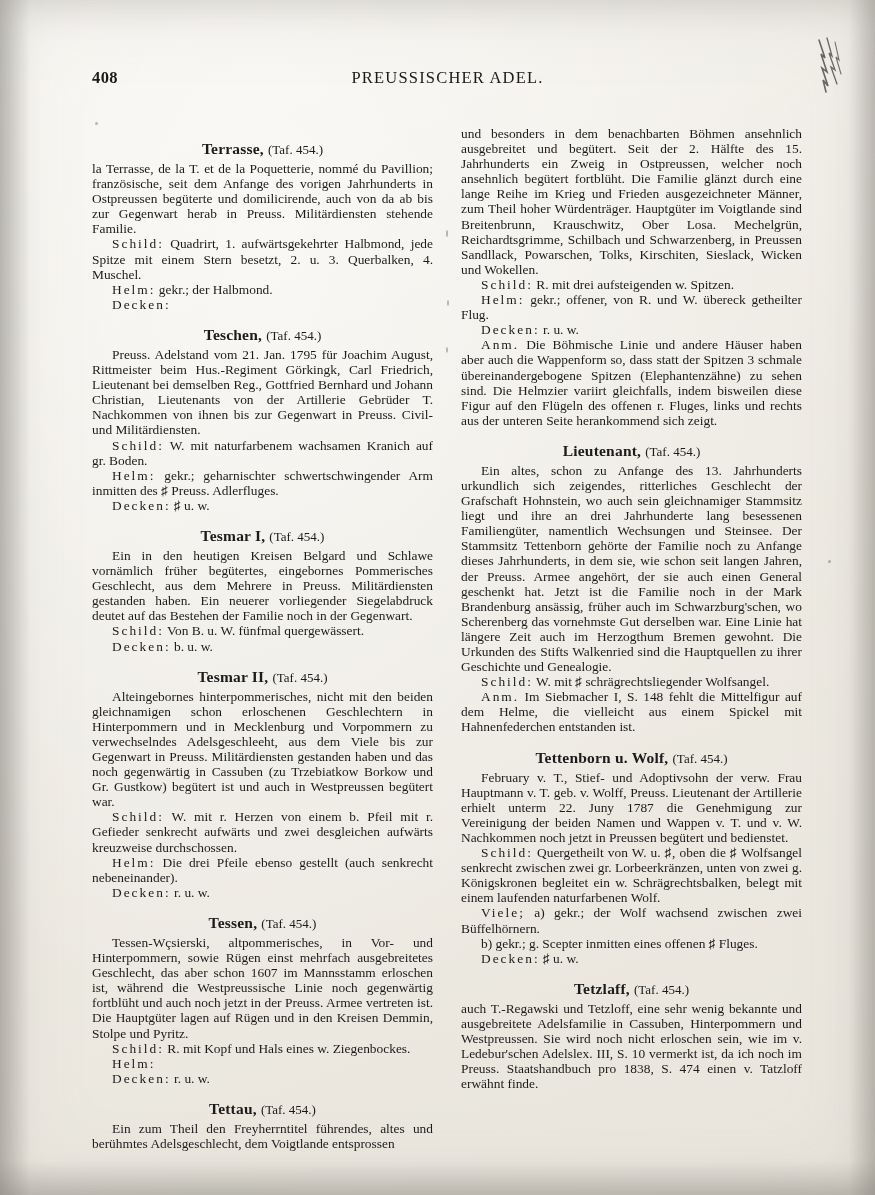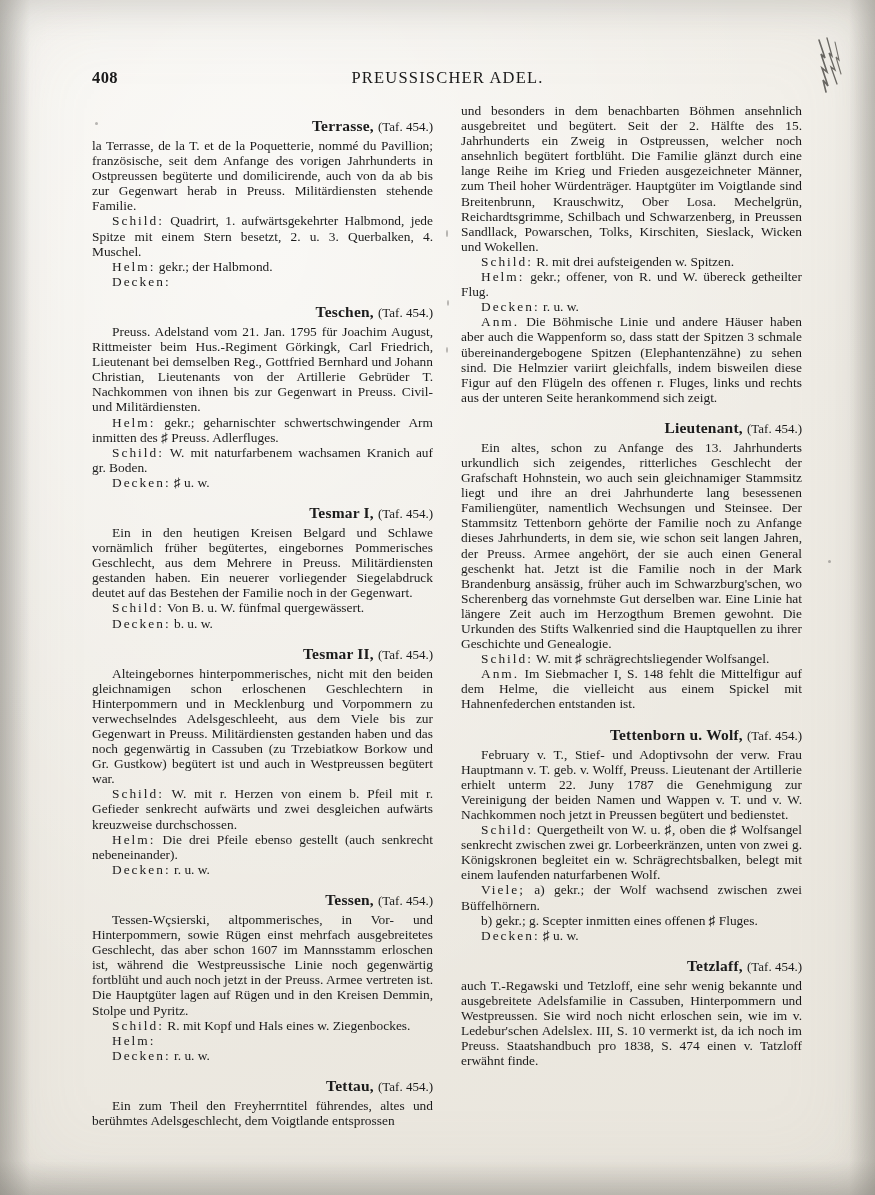--- a/index.html
+++ b/index.html
@@ -75,25 +75,26 @@
   .columns {
     position: absolute;
     left: 92px;
     top: 103px;
     width: 710px;
     display: flex;
     gap: 28px;
   }
   .col {
     width: 341px;
+    margin-top: 23px;
   }
 
   
   .entry-title {
-    text-align: right;
+    text-align: center;
     font-size: 15.5px;
     font-weight: bold;
     margin: 14px 0 3px 0;
     letter-spacing: 0.2px;
   }
   .entry-title .taf {
     font-weight: normal;
     font-size: 13px;
     letter-spacing: 0;
   }
@@ -157,22 +158,22 @@
       <p class="body">la Terrasse, de la T. et de la Poquetterie, nommé du Pavillion; französische, seit dem Anfange des vorigen Jahrhunderts in Ostpreussen begüterte und domilicirende, auch von da ab bis zur Gegenwart herab in Preuss. Militärdiensten stehende Familie.</p>
       <p class="body indent"><span class="sp">Schild:</span>  Quadrirt, 1. aufwärtsgekehrter Halbmond, jede Spitze mit einem Stern besetzt, 2. u. 3. Querbalken, 4. Muschel.</p>
       <p class="body indent"><span class="sp">Helm:</span>  gekr.; der Halbmond.</p>
       <p class="body indent"><span class="sp">Decken:</span> </p>
 
       <div class="entry-title">
         <span>Teschen,</span>
         <span class="taf">(Taf. 454.)</span>
       </div>
       <p class="body indent">Preuss. Adelstand vom 21. Jan. 1795 für Joachim August, Rittmeister beim Hus.-Regiment Görkingk, Carl Friedrich, Lieutenant bei demselben Reg., Gottfried Bernhard und Johann Christian, Lieutenants von der Artillerie Gebrüder T. Nachkommen von ihnen bis zur Gegenwart in Preuss. Civil- und Militärdiensten.</p>
+      <p class="body indent"><span class="sp">Schild:</span>  W. mit naturfarbenem wachsamen Kranich auf gr. Boden.</p>
       <p class="body indent"><span class="sp">Helm:</span>  gekr.; geharnischter schwertschwingender Arm inmitten des ♯ Preuss. Adlerfluges.</p>
-      <p class="body indent"><span class="sp">Schild:</span>  W. mit naturfarbenem wachsamen Kranich auf gr. Boden.</p>
       <p class="body indent"><span class="sp">Decken:</span>  ♯ u. w.</p>
 
       <div class="entry-title">
         <span>Tesmar I,</span>
         <span class="taf">(Taf. 454.)</span>
       </div>
       <p class="body indent">Ein in den heutigen Kreisen Belgard und Schlawe vornämlich früher begütertes, eingebornes Pommerisches Geschlecht, aus dem Mehrere in Preuss. Militärdiensten gestanden haben. Ein neuerer vorliegender Siegelabdruck deutet auf das Bestehen der Familie noch in der Gegenwart.</p>
       <p class="body indent"><span class="sp">Schild:</span>  Von B. u. W. fünfmal quergewässert.</p>
       <p class="body indent"><span class="sp">Decken:</span>  b. u. w.</p>
 

